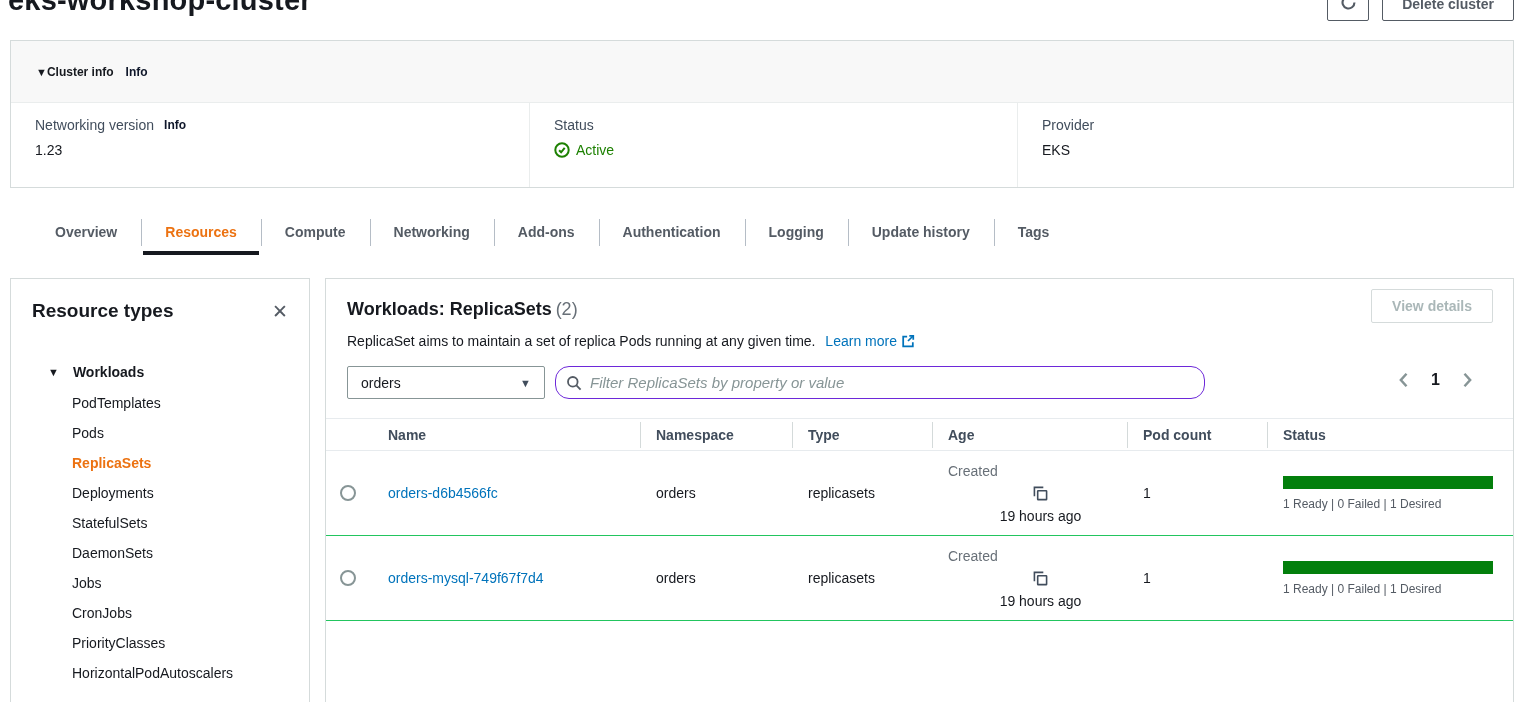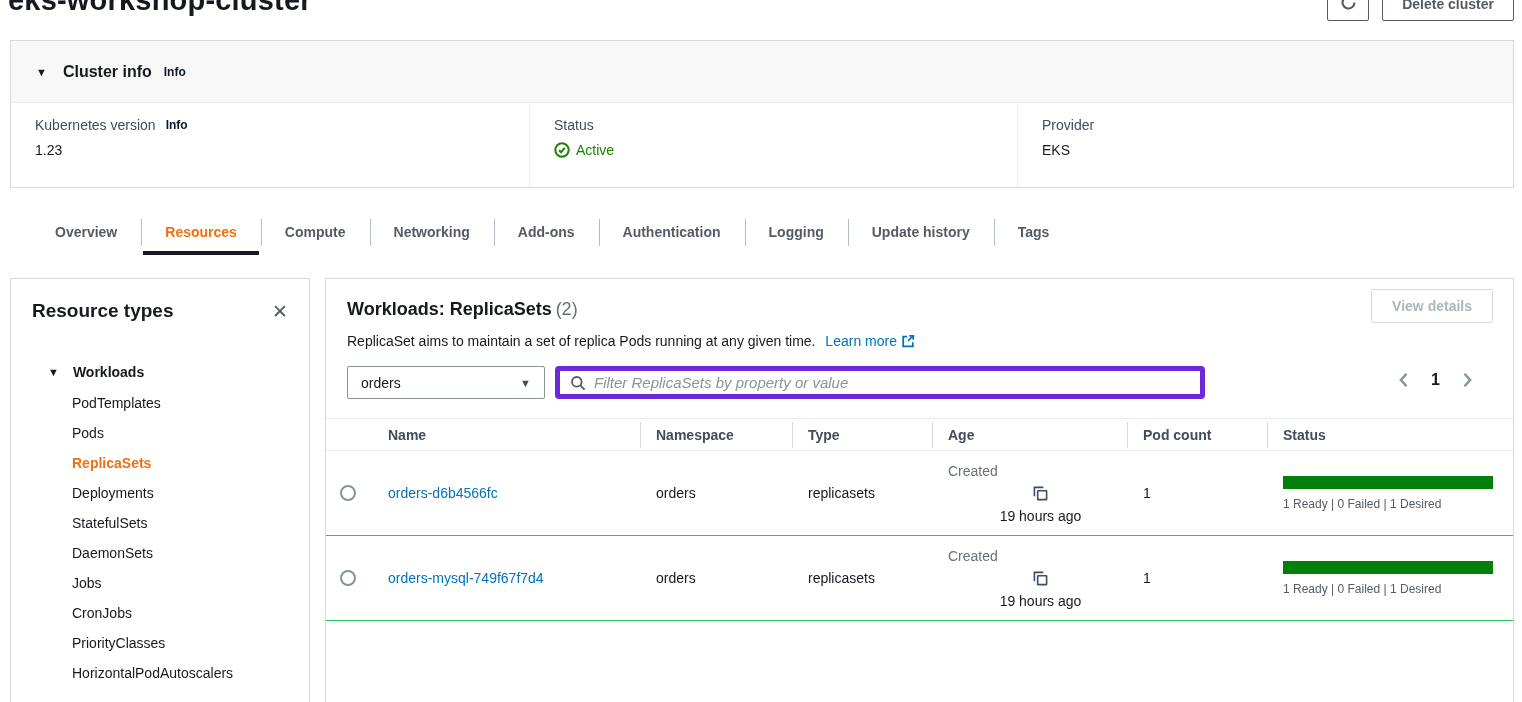--- a/index.html
+++ b/index.html
@@ -29,21 +29,21 @@
   
   .cluster-panel {
     position:absolute; top:40px; left:10px; right:8px;
     border:1px solid #d5dbdb; background:#fff;
   }
   .cluster-panel-header {
     height:62px; background:#f8f8f8; border-bottom:1px solid #eaeded;
     display:flex; align-items:center; padding-left:25px;
   }
   .caret { font-size:11px; color:#16191f; }
-  .cluster-title { font-size:16px; font-weight:700; margin-left:16px; }
+  .cluster-title { font-size:12px; font-weight:700; }
   .info-link { font-size:12px; font-weight:700; color:#0f172a; margin-left:12px; cursor:pointer; }
   .cluster-panel-body { display:grid; grid-template-columns:518px 488px 1fr; height:84px; }
   .ci-col { padding:14px 0 0 24px; }
   .ci-col + .ci-col { border-left:1px solid #eaeded; }
   .ci-label { color:#414d5c; display:flex; align-items:center; }
   .ci-label .info-link { margin-left:10px; }
   .ci-value { margin-top:9px; color:#16191f; }
   .status-active { display:flex; align-items:flex-start; gap:6px; color:#1d8102; }
 
   
@@ -88,21 +88,21 @@
   .learn-more { color:#0073bb; text-decoration:none; cursor:pointer; margin-left:6px; }
   .ext-icon { vertical-align:-2px; margin-left:4px; }
 
   .filter-row { position:relative; margin-top:15px; display:flex; align-items:center; }
   .scope-select {
     width:198px; height:33px; border:1px solid #879596; border-radius:2px; background:#fff;
     display:flex; align-items:center; justify-content:space-between; padding:0 13px; cursor:pointer;
   }
   .scope-caret { font-size:11px; color:#414d5c; }
   .search-box {
-    width:650px; height:33px; border:5px solid #6d28d9; border-radius:4px; background:#fff;
+    width:650px; height:33px; border:1px solid #6d28d9; border-radius:14px; background:#fff;
     margin-left:10px; display:flex; align-items:center; padding:0 10px;
   }
   .search-box input {
     border:none; outline:none; flex:1; margin-left:8px;
     font-family:inherit; font-size:15px; font-style:italic; color:#16191f;
   }
   .search-box input::placeholder { color:#879596; font-style:italic; }
   .pagination { position:absolute; right:16px; top:4px; display:flex; align-items:center; gap:14px; }
   .page-num { font-size:16px; font-weight:700; color:#16191f; padding:0 3px; }
   .page-chevron { cursor:default; display:flex; }
@@ -152,21 +152,21 @@
 
 <section class="cluster-panel">
   <div class="cluster-panel-header">
     <span class="caret">▼</span>
     <span class="cluster-title">Cluster info</span>
     <a class="info-link">Info</a>
   </div>
   <div class="cluster-panel-body">
     <div class="ci-col">
       <div class="ci-label">
-        <span>Kubernetes version</span>
+        <span>Networking version</span>
         <a class="info-link">Info</a>
       </div>
       <div class="ci-value">1.23</div>
     </div>
     <div class="ci-col">
       <div class="ci-label">Status</div>
       <div class="ci-value status-active">
         <span style="display:flex;">
           <svg width="16" height="16" viewBox="0 0 16 16" fill="none" stroke="#1d8102" stroke-width="2">
             <circle cx="8" cy="8" r="6.7"></circle>

